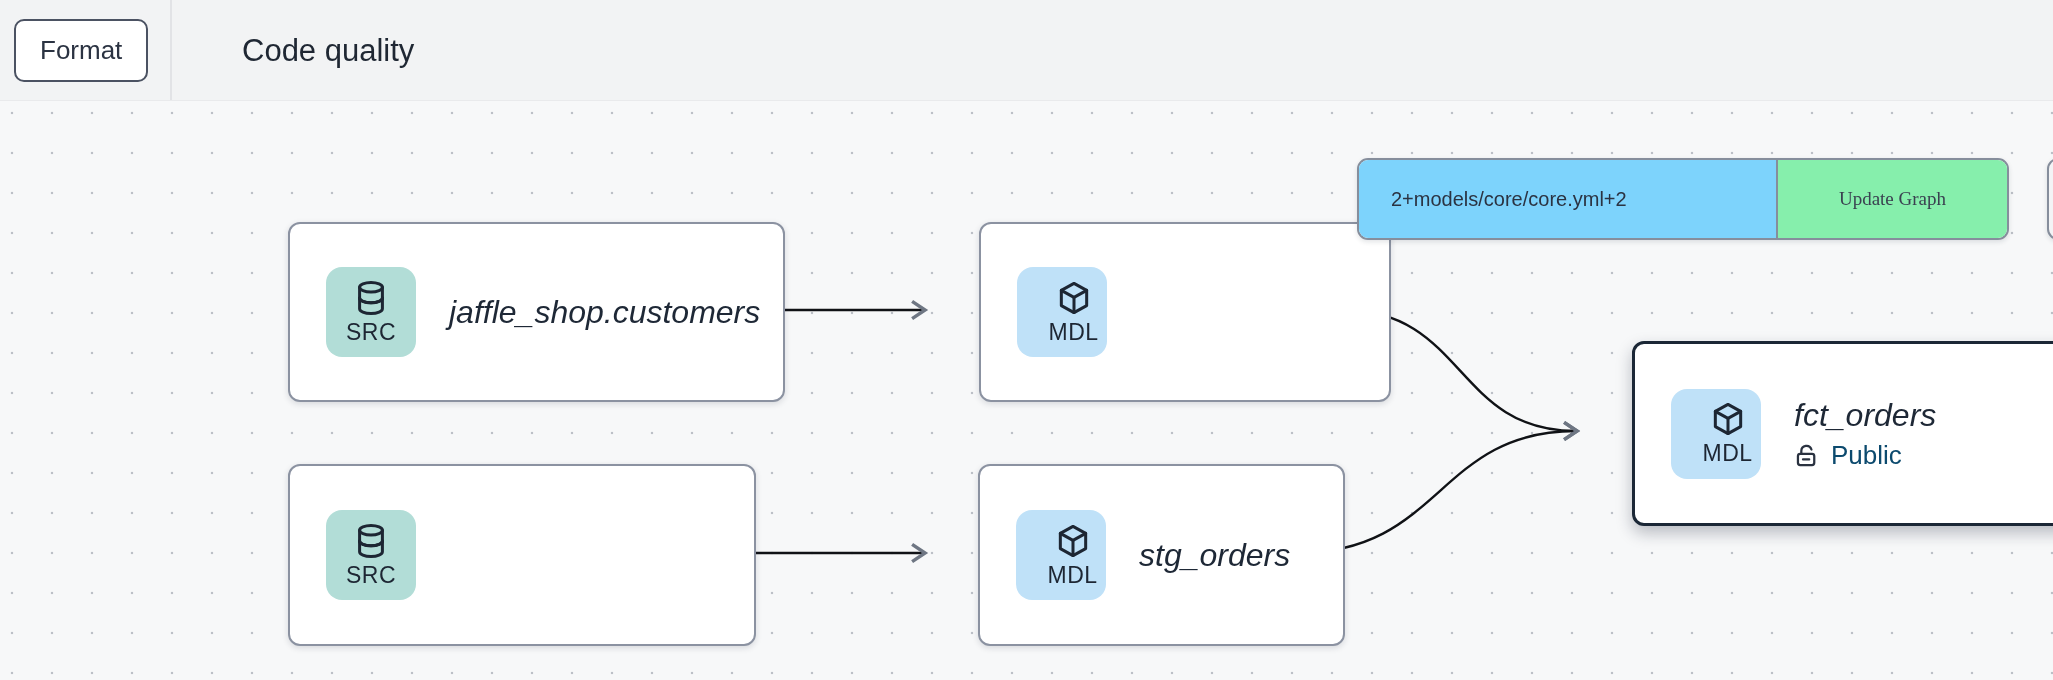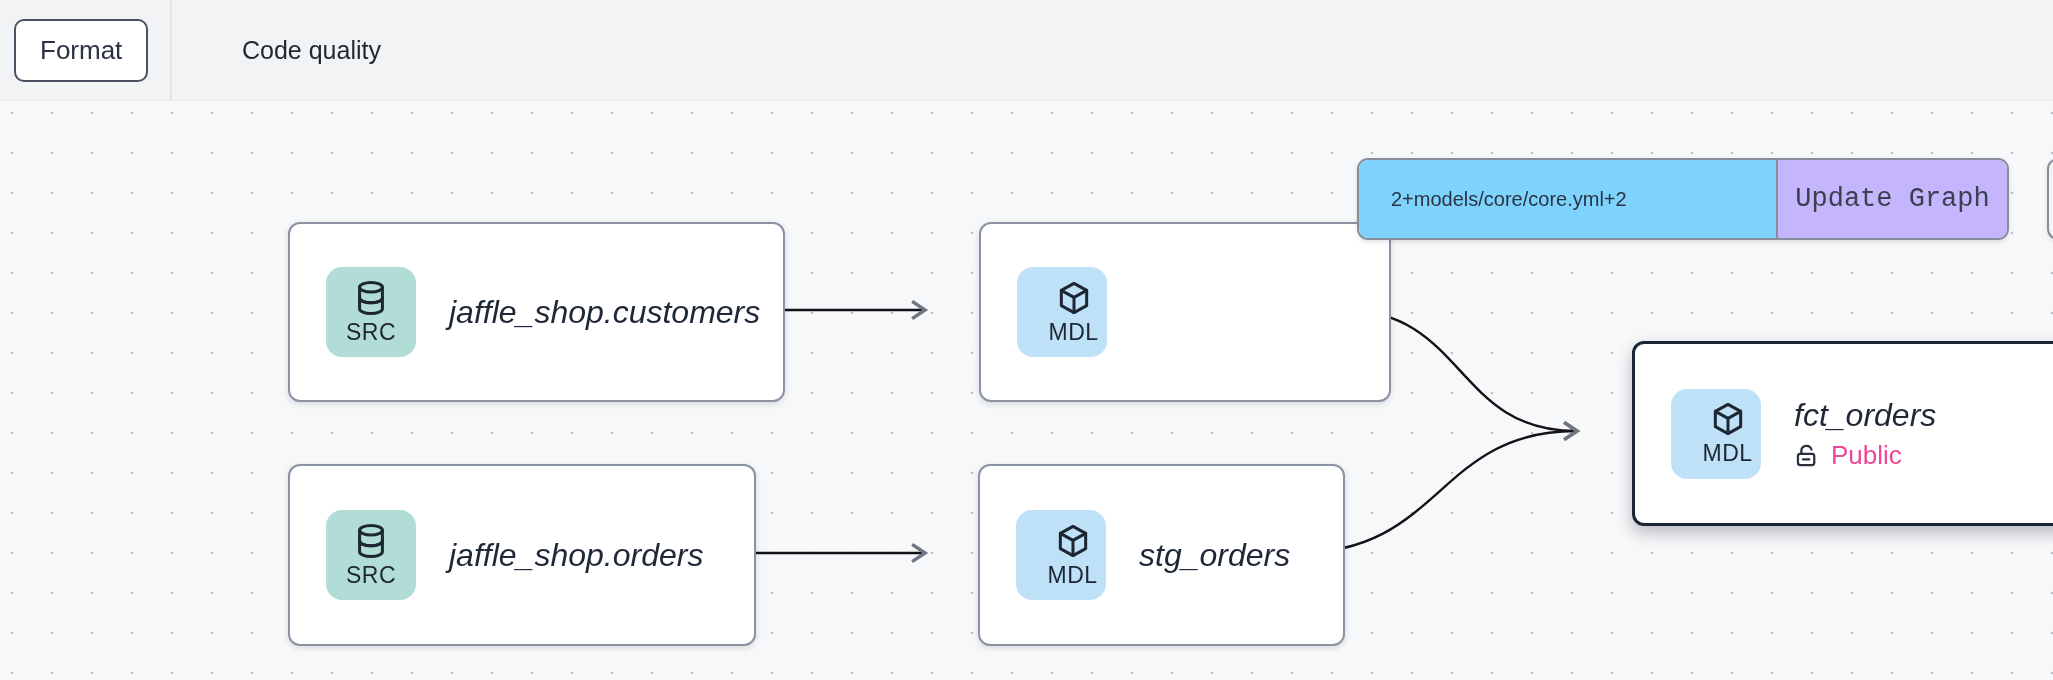--- a/index.html
+++ b/index.html
@@ -33,21 +33,21 @@
     position: absolute; left: 170px; top: 0; bottom: 0; width: 2px;
     background: #e2e3e6;
   }
   .tabs {
     position: absolute; left: 207px; top: 0; height: 101px;
     display: flex; gap: 10px;
   }
   .tab {
     position: relative; height: 100%; padding: 0 35px;
     display: flex; align-items: center;
-    font-size: 25px; color: #1f2733; cursor: pointer;
+    font-size: 31px; color: #1f2733; cursor: pointer;
     background: transparent; border: none; font-family: inherit;
   }
   .tab.active::after {
     content: ""; position: absolute; left: 0; right: 0; bottom: -1px;
     height: 5px; background: #9aa1ad; border-radius: 2px;
   }
 
   
   .canvas {
     position: absolute; left: 0; right: 0; top: 101px; bottom: 0;
@@ -84,21 +84,21 @@
     display: flex; flex-direction: column; align-items: center; justify-content: center;
     gap: 2px; flex: 0 0 auto;
   }
   .node.source .badge { background: #b2ddd7; }
   .node.model  .badge { background: #bfe1f8; padding-left: 23px; }
   .badge .glyph { width: 38px; height: 38px; display: block; }
   .badge .glyph svg { width: 38px; height: 38px; display: block; stroke: #1d2633; }
   .badge-label { font-size: 23px; color: #1d2633; letter-spacing: 0.5px; }
   .node-text { display: flex; flex-direction: column; gap: 6px; }
   .node-title { font-size: 32px; color: #1e2836; white-space: nowrap; font-style: italic; }
-  .node-access { display: none; align-items: center; gap: 10px; font-size: 26px; color: #ec4899; }
+  .node-access { display: none; align-items: center; gap: 10px; font-size: 26px; color: #0c4a6e; }
   .node.has-access .node-access { display: flex; }
   .node-access svg { width: 27px; height: 27px; stroke: #2a3240; }
 
   
   .selector-group {
     position: absolute; left: 1357px; top: 158px;
     width: 652px; height: 82px; z-index: 3;
     display: flex;
     border: 2px solid #868e9c;
     border-radius: 11px;
@@ -107,22 +107,22 @@
     background: #ffffff;
   }
   .selector-input {
     flex: 1; border: none; outline: none;
     font-family: inherit; font-size: 20px; color: #2b3342;
     padding: 0 20px 0 32px; background: #7dd3fc; min-width: 0;
   }
   .update-graph-btn {
     width: 231px; flex: 0 0 auto;
     border: none; border-left: 2px solid #868e9c;
-    background: #c4b5fd;
-    font-family: Liberation Mono, monospace; font-size: 27px; color: #3a4150;
+    background: #86efac;
+    font-family: Liberation Serif, serif; font-size: 19px; color: #3a4150;
     display: flex; align-items: center; justify-content: center;
     cursor: pointer;
   }
   .partial-right-btn {
     position: absolute; left: 2047px; top: 158px;
     width: 40px; height: 82px; z-index: 3;
     background: #f3f4f6;
     border: 2px solid #868e9c;
     border-radius: 11px;
     box-shadow: 0 2px 5px rgba(20,30,50,0.12);
@@ -190,24 +190,20 @@
       <span class="glyph">
           <svg viewBox="0 0 24 24" fill="none" stroke-width="1.9" stroke-linecap="round" stroke-linejoin="round">
             <ellipse cx="12" cy="5.2" rx="7.2" ry="3"></ellipse>
             <path d="M4.8 5.2 v13.6 c0 1.66 3.22 3 7.2 3 s7.2-1.34 7.2-3 V5.2"></path>
             <path d="M4.8 12 c0 1.66 3.22 3 7.2 3 s7.2-1.34 7.2-3"></path>
             <path d="M4.8 12 c0 1.66 3.22 3 7.2 3 s7.2-1.34 7.2-3"></path>
           </svg>
         </span>
       <span class="badge-label">SRC</span>
     </div>
-    <div class="node-text">
-      <div class="node-title">jaffle_shop.orders</div>
-
-    </div>
   </div>
     <div class="node model" style="left: 930px; top: 455px; width: 367px; height: 182px;">
     <div class="badge">
       <span class="glyph">
           <svg viewBox="0 0 24 24" fill="none" stroke-width="1.9" stroke-linecap="round" stroke-linejoin="round">
             <path d="M12 2.8 L20 7.2 V16.8 L12 21.2 L4 16.8 V7.2 Z"></path>
             <path d="M4 7.2 L12 11.6 L20 7.2"></path>
             <path d="M12 11.6 V21.2"></path>
           </svg>
         </span>

